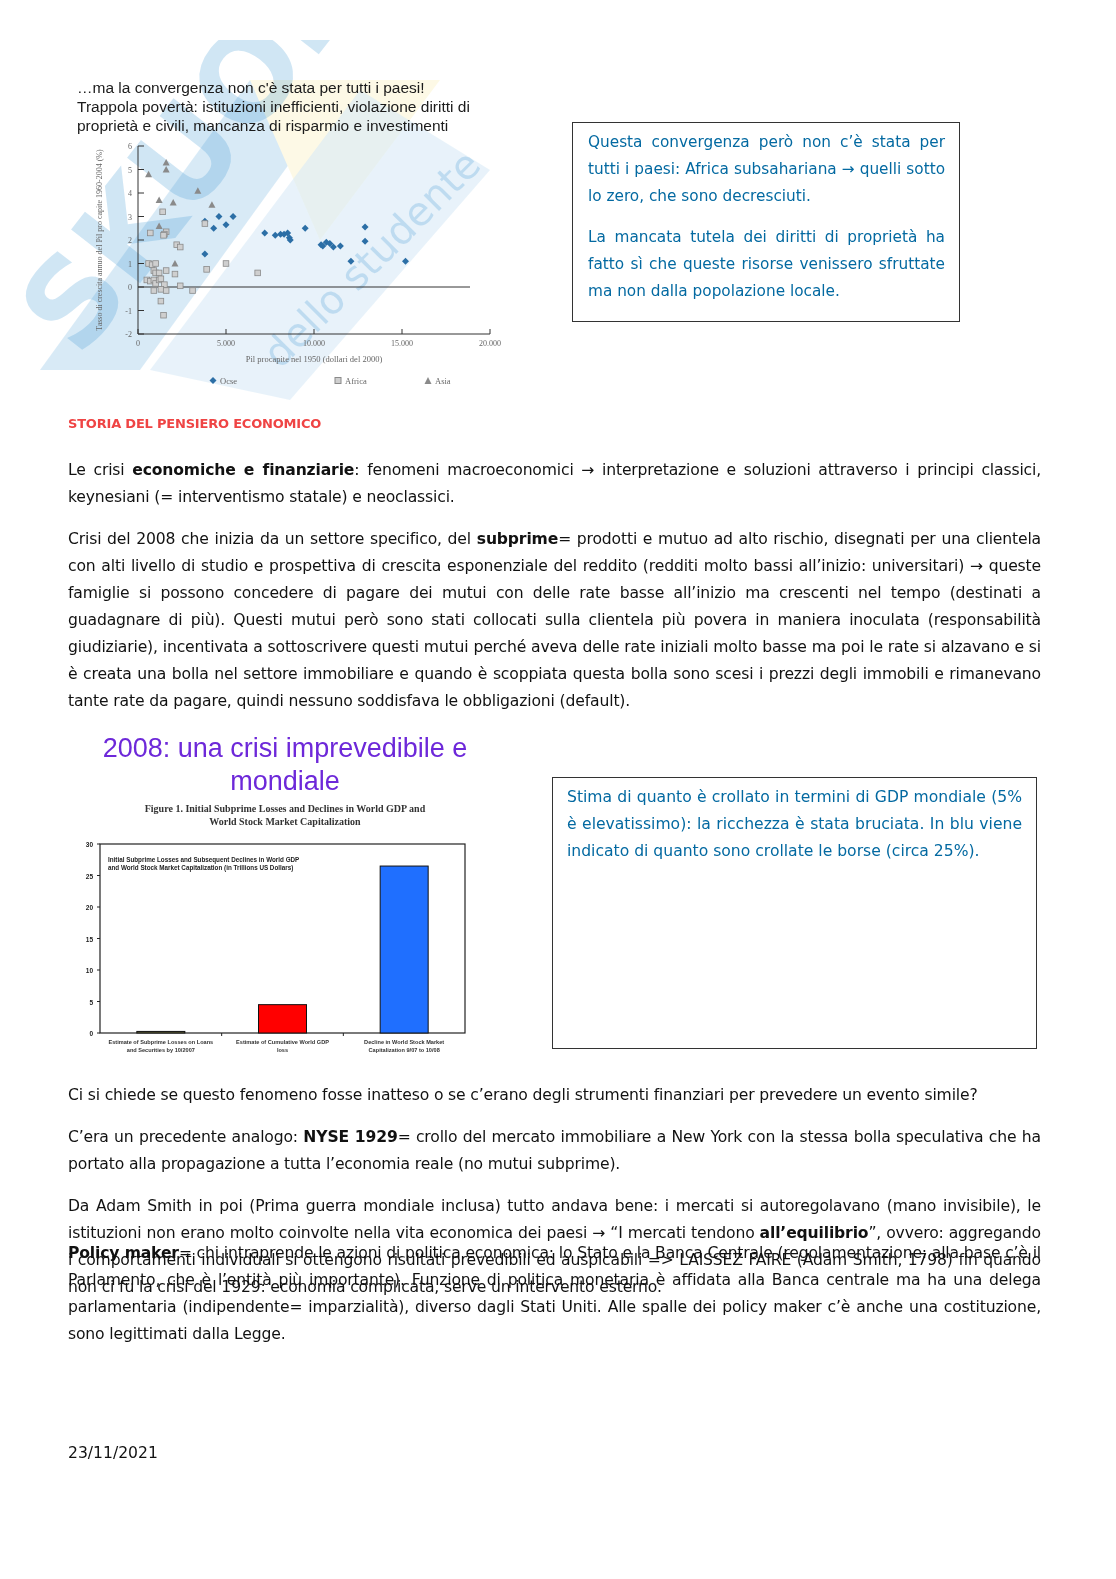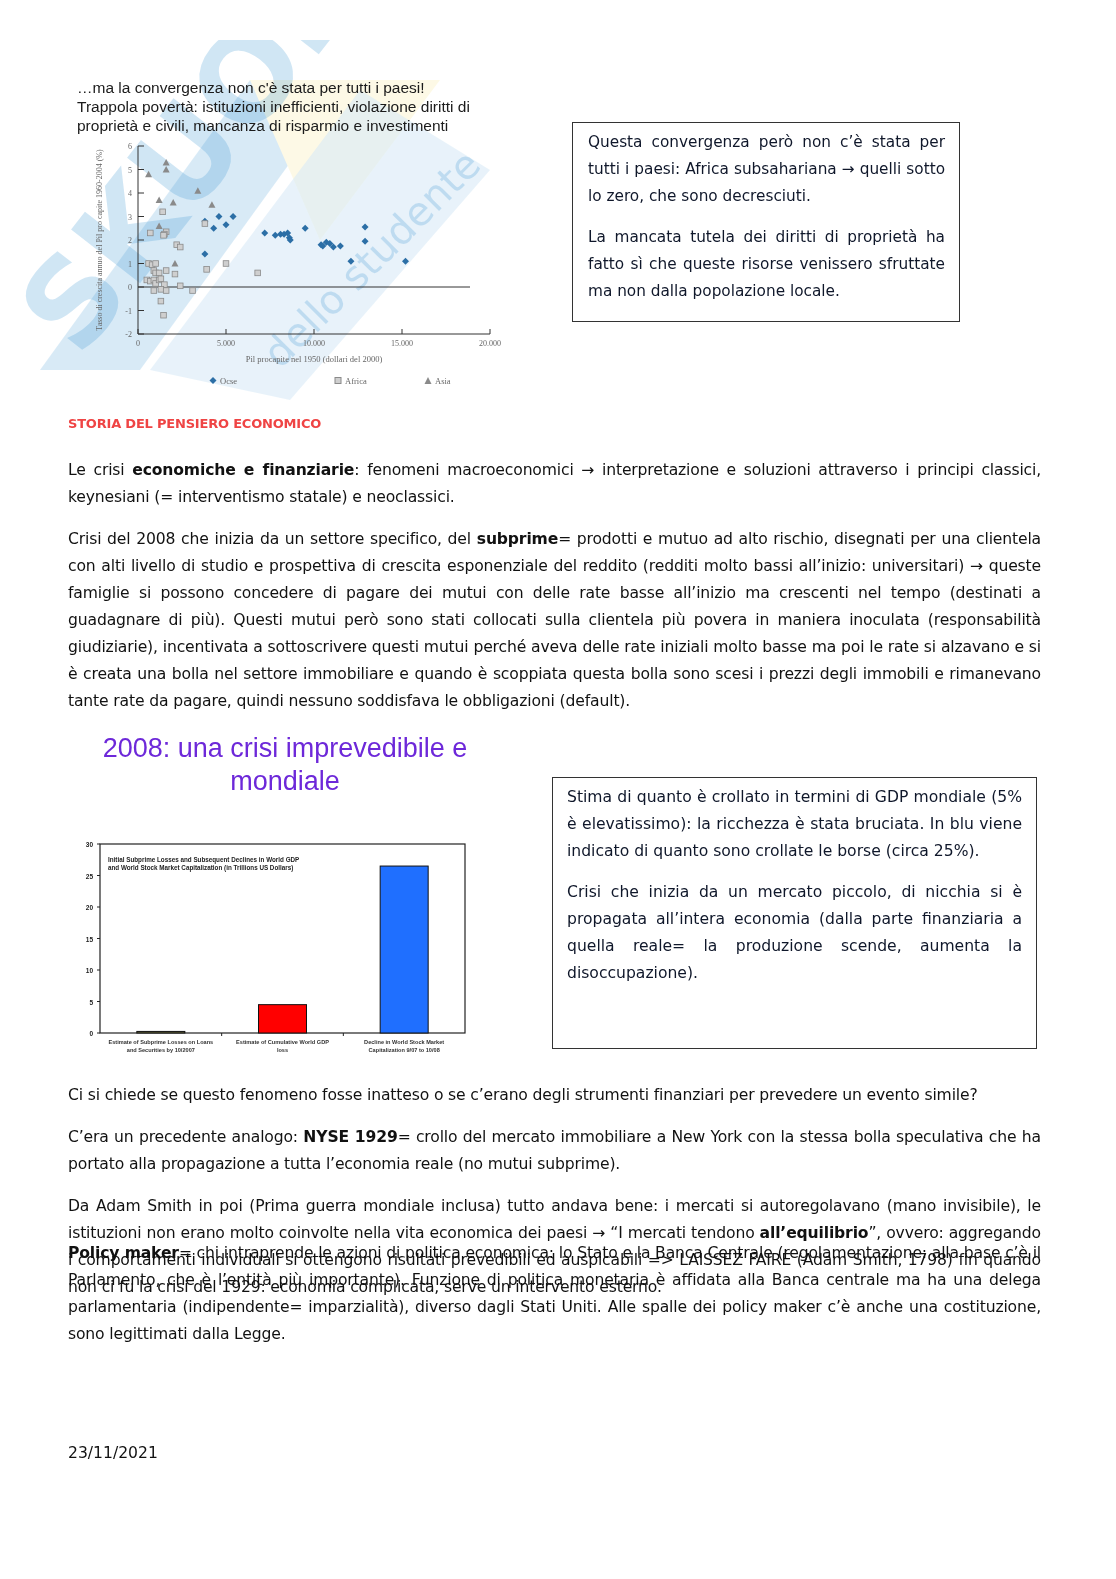--- a/index.html
+++ b/index.html
@@ -11,21 +11,21 @@
 
   
   .slide1 { position: absolute; left: 62px; top: 62px; width: 470px; height: 335px; z-index: 1; }
   .slide1-title { position: absolute; left: 15px; top: 16px; font-size: 15.5px; line-height: 19px; color: #1b1b1b;
                   font-family: "Liberation Sans", sans-serif; }
   .scatter { position: absolute; left: 28px; top: 74px; width: 430px; height: 260px; }
   .scatter text { font-family: "Liberation Serif", serif; fill: #666; }
 
   
   .tbox { position: absolute; border: 1.5px solid #333; background: #fff; z-index: 1;
-          font-family: "DejaVu Sans", sans-serif; font-size: 15.5px; line-height: 27px; color: #0f172a;
+          font-family: "DejaVu Sans", sans-serif; font-size: 15.5px; line-height: 27px; color: #0369a1;
           text-align: justify; box-sizing: border-box; }
   .tbox p { margin: 0; }
   .tbox p + p { margin-top: 14px; }
   .tbox1 { left: 572px; top: 122px; width: 388px; height: 200px; padding: 6px 14px 6px 15px; font-size: 15.3px; }
 
   
   .heading { position: absolute; left: 68px; top: 416px; color: #ef4444; font-weight: bold;
              font-family: "DejaVu Sans", sans-serif; font-size: 13px; z-index: 1; letter-spacing: -0.2px; }
 
   .para { position: absolute; left: 68px; width: 973px; font-family: "DejaVu Sans", sans-serif;
@@ -194,20 +194,24 @@
 <div class="para p1">
   <p><span>Le crisi </span><b>economiche e finanziarie</b><span>: fenomeni macroeconomici → interpretazione e soluzioni attraverso i principi classici, keynesiani (= interventismo </span><span class="u">statale</span><span>) e neoclassici.</span></p>
 </div>
 
 <div class="para p2">
   <p><span>Crisi del 2008 che inizia da un settore specifico, del </span><b>subprime</b><span>= prodotti e mutuo ad alto rischio, disegnati per una clientela con alti livello di studio e prospettiva di crescita esponenziale del reddito (redditi molto bassi all’inizio: universitari) → queste famiglie si possono concedere di pagare dei mutui con delle rate basse all’inizio ma crescenti nel tempo (destinati a guadagnare di più). Questi mutui però sono stati collocati sulla clientela più povera in maniera inoculata (responsabilità giudiziarie), incentivata a sottoscrivere questi mutui perché aveva delle rate iniziali molto basse ma poi le rate si alzavano e si è creata una bolla nel settore immobiliare e quando è scoppiata questa bolla sono scesi i prezzi degli immobili e rimanevano tante rate da pagare, quindi nessuno soddisfava le obbligazioni (default).</span></p>
 </div>
 
 <div class="slide2">
   <div class="slide2-title">2008: una crisi imprevedibile e mondiale</div>
+  <div class="fig-title">
+    <div>Figure 1. Initial Subprime Losses and Declines in World GDP and</div>
+    <div>World Stock Market Capitalization</div>
+  </div>
   <svg class="barchart" id="barchart" viewBox="0 0 400 230">
       <rect x="20" y="8" width="365" height="189" fill="#fff" stroke="#222" stroke-width="1.2"></rect>
       <line x1="17" y1="197" x2="20" y2="197" stroke="#222"></line>
       <text x="13" y="200" font-size="6.5" font-weight="bold" text-anchor="end" fill="#222">0</text>
       <line x1="17" y1="165.5" x2="20" y2="165.5" stroke="#222"></line>
       <text x="13" y="168.5" font-size="6.5" font-weight="bold" text-anchor="end" fill="#222">5</text>
       <line x1="17" y1="134" x2="20" y2="134" stroke="#222"></line>
       <text x="13" y="137" font-size="6.5" font-weight="bold" text-anchor="end" fill="#222">10</text>
       <line x1="17" y1="102.5" x2="20" y2="102.5" stroke="#222"></line>
       <text x="13" y="105.5" font-size="6.5" font-weight="bold" text-anchor="end" fill="#222">15</text>
@@ -228,21 +232,20 @@
       <text x="202.50000000000003" y="216" font-size="5.6" font-weight="bold" text-anchor="middle" fill="#333">loss</text>
       <rect x="300.1666666666667" y="30.05000000000001" width="48" height="166.95" fill="#1f6fff" stroke="#111" stroke-width="1"></rect>
       <line x1="263.33333333333337" y1="197" x2="263.33333333333337" y2="200" stroke="#222"></line>
       <text x="324.1666666666667" y="208" font-size="5.6" font-weight="bold" text-anchor="middle" fill="#333">Decline in World Stock Market</text>
       <text x="324.1666666666667" y="216" font-size="5.6" font-weight="bold" text-anchor="middle" fill="#333">Capitalization 9/07 to 10/08</text>
     </svg>
 </div>
 
 <div class="tbox tbox2">
   <p>Stima di quanto è crollato in termini di GDP mondiale (5% è elevatissimo): la ricchezza è stata bruciata. In blu viene indicato di quanto sono crollate le borse (circa 25%).</p>
-  <p>Crisi che inizia da un mercato piccolo, di nicchia si è propagata all’intera economia (dalla parte finanziaria a quella reale= la produzione scende, aumenta la disoccupazione).</p>
 </div>
 
 <div class="para p3">
   <p>Ci si chiede se questo fenomeno fosse inatteso o se c’erano degli strumenti finanziari per prevedere un evento simile?</p>
 </div>
 
 <div class="para p4">
   <p><span>C’era un precedente analogo: </span><b>NYSE 1929</b><span>= crollo del mercato immobiliare a New York con la stessa bolla speculativa che ha portato alla </span><span class="u">propagazione</span><span> a tutta l’economia reale (no mutui subprime).</span></p>
 </div>
 

